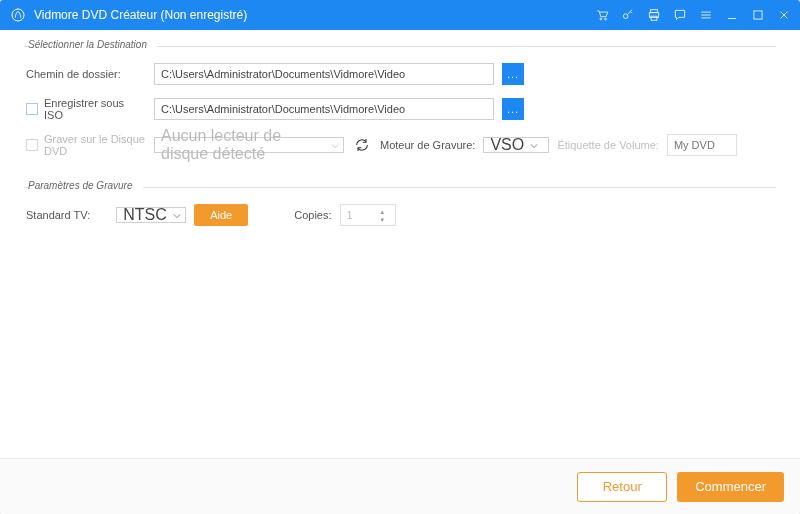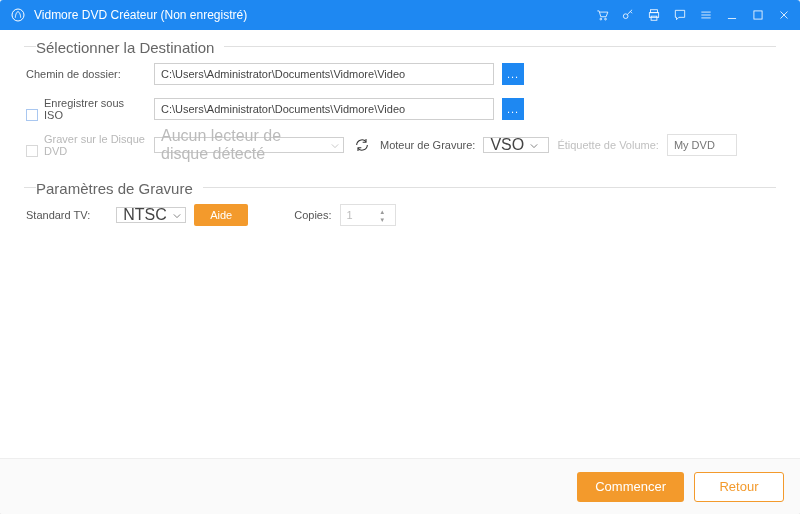--- a/index.html
+++ b/index.html
@@ -6,25 +6,25 @@
 body { background: #f5f5f5; }
 .window { width: 800px; height: 514px; margin: 0 auto; background: #fff; display: flex; flex-direction: column; border-radius: 3px; overflow: hidden; box-shadow: 0 2px 8px rgba(0,0,0,0.1); }
 .titlebar { height: 30px; background: #1e88f2; color: #fff; display: flex; align-items: center; padding: 0 8px 0 10px; font-size: 12px; }
 .titlebar .logo { width: 16px; height: 16px; margin-right: 8px; }
 .titlebar .title { flex: 1; }
 .titlebar .actions { display: flex; gap: 10px; align-items: center; }
 .titlebar .tbtn { width: 16px; height: 16px; display: inline-flex; align-items: center; justify-content: center; color:#fff; cursor: pointer; }
 .titlebar .tbtn svg { width: 14px; height: 14px; stroke: #fff; fill: none; stroke-width: 1.4; }
 .content { flex: 1; padding: 16px 24px 8px 24px; color: #555; font-size: 11px; overflow: hidden; }
 .fieldset { position: relative; border: none; border-top: 1px solid #e0e0e0; padding: 16px 2px 10px 2px; margin-bottom: 8px; }
-.fieldset .legend { position: absolute; top: -8px; left: 12px; background: #fff; padding-right: 10px; font-size: 15px; color: #666; }
+.fieldset .legend { position: absolute; top: -8px; left: 4px; background: #fff; padding-right: 10px; font-size: 10px; color: #666; font-style: italic; }
 .row { display: flex; align-items: center; margin-bottom: 12px; gap: 8px; }
 .label { width: 120px; color: #555; font-size: 11px; }
 .checkbox { width: 12px; height: 12px; border: 1px solid #a9c7f0; background: #fff; display: inline-block; flex-shrink: 0; }
-.check-label { display: flex; align-items: flex-end; gap: 6px; width: 120px; color: #555; font-size: 11px; }
+.check-label { display: flex; align-items: center; gap: 6px; width: 120px; color: #555; font-size: 11px; }
 .check-label.disabled { color: #b8b8b8; }
 .check-label.disabled .checkbox { border-color: #d8d8d8; }
 .text-input { height: 22px; border: 1px solid #cfcfcf; padding: 0 6px; font-size: 11px; color: #444; background: #fff; width: 340px; }
 .text-input::placeholder { color: #bbb; }
 .browse-btn { width: 22px; height: 22px; background: #1e88f2; color: #fff; display: inline-flex; align-items: center; justify-content: center; font-size: 11px; letter-spacing: 1px; cursor: pointer; }
 .select { height: 16px; border: 1px solid #cfcfcf; background: #fff; display: inline-flex; align-items: center; padding: 0 4px 0 6px; font-size: 16px; color: #444; cursor: pointer; }
 .select.disabled { color: #bbb; cursor: default; }
 .select .caret { margin-left: 6px; }
 .caret svg { width: 8px; height: 8px; }
 .refresh-btn { width: 20px; height: 20px; display: inline-flex; align-items: center; justify-content: center; cursor: pointer; }
@@ -174,17 +174,17 @@
             <span>▾</span>
           </span>
         </span>
       </div>
     </div>
 
 
   </div>
 
   <div class="footer">
+    <span class="fbtn fbtn-outline">Retour</span>
     <span class="fbtn fbtn-primary">Commencer</span>
-    <span class="fbtn fbtn-outline">Retour</span>
   </div>
 
 </div>
 
 </body></html>

